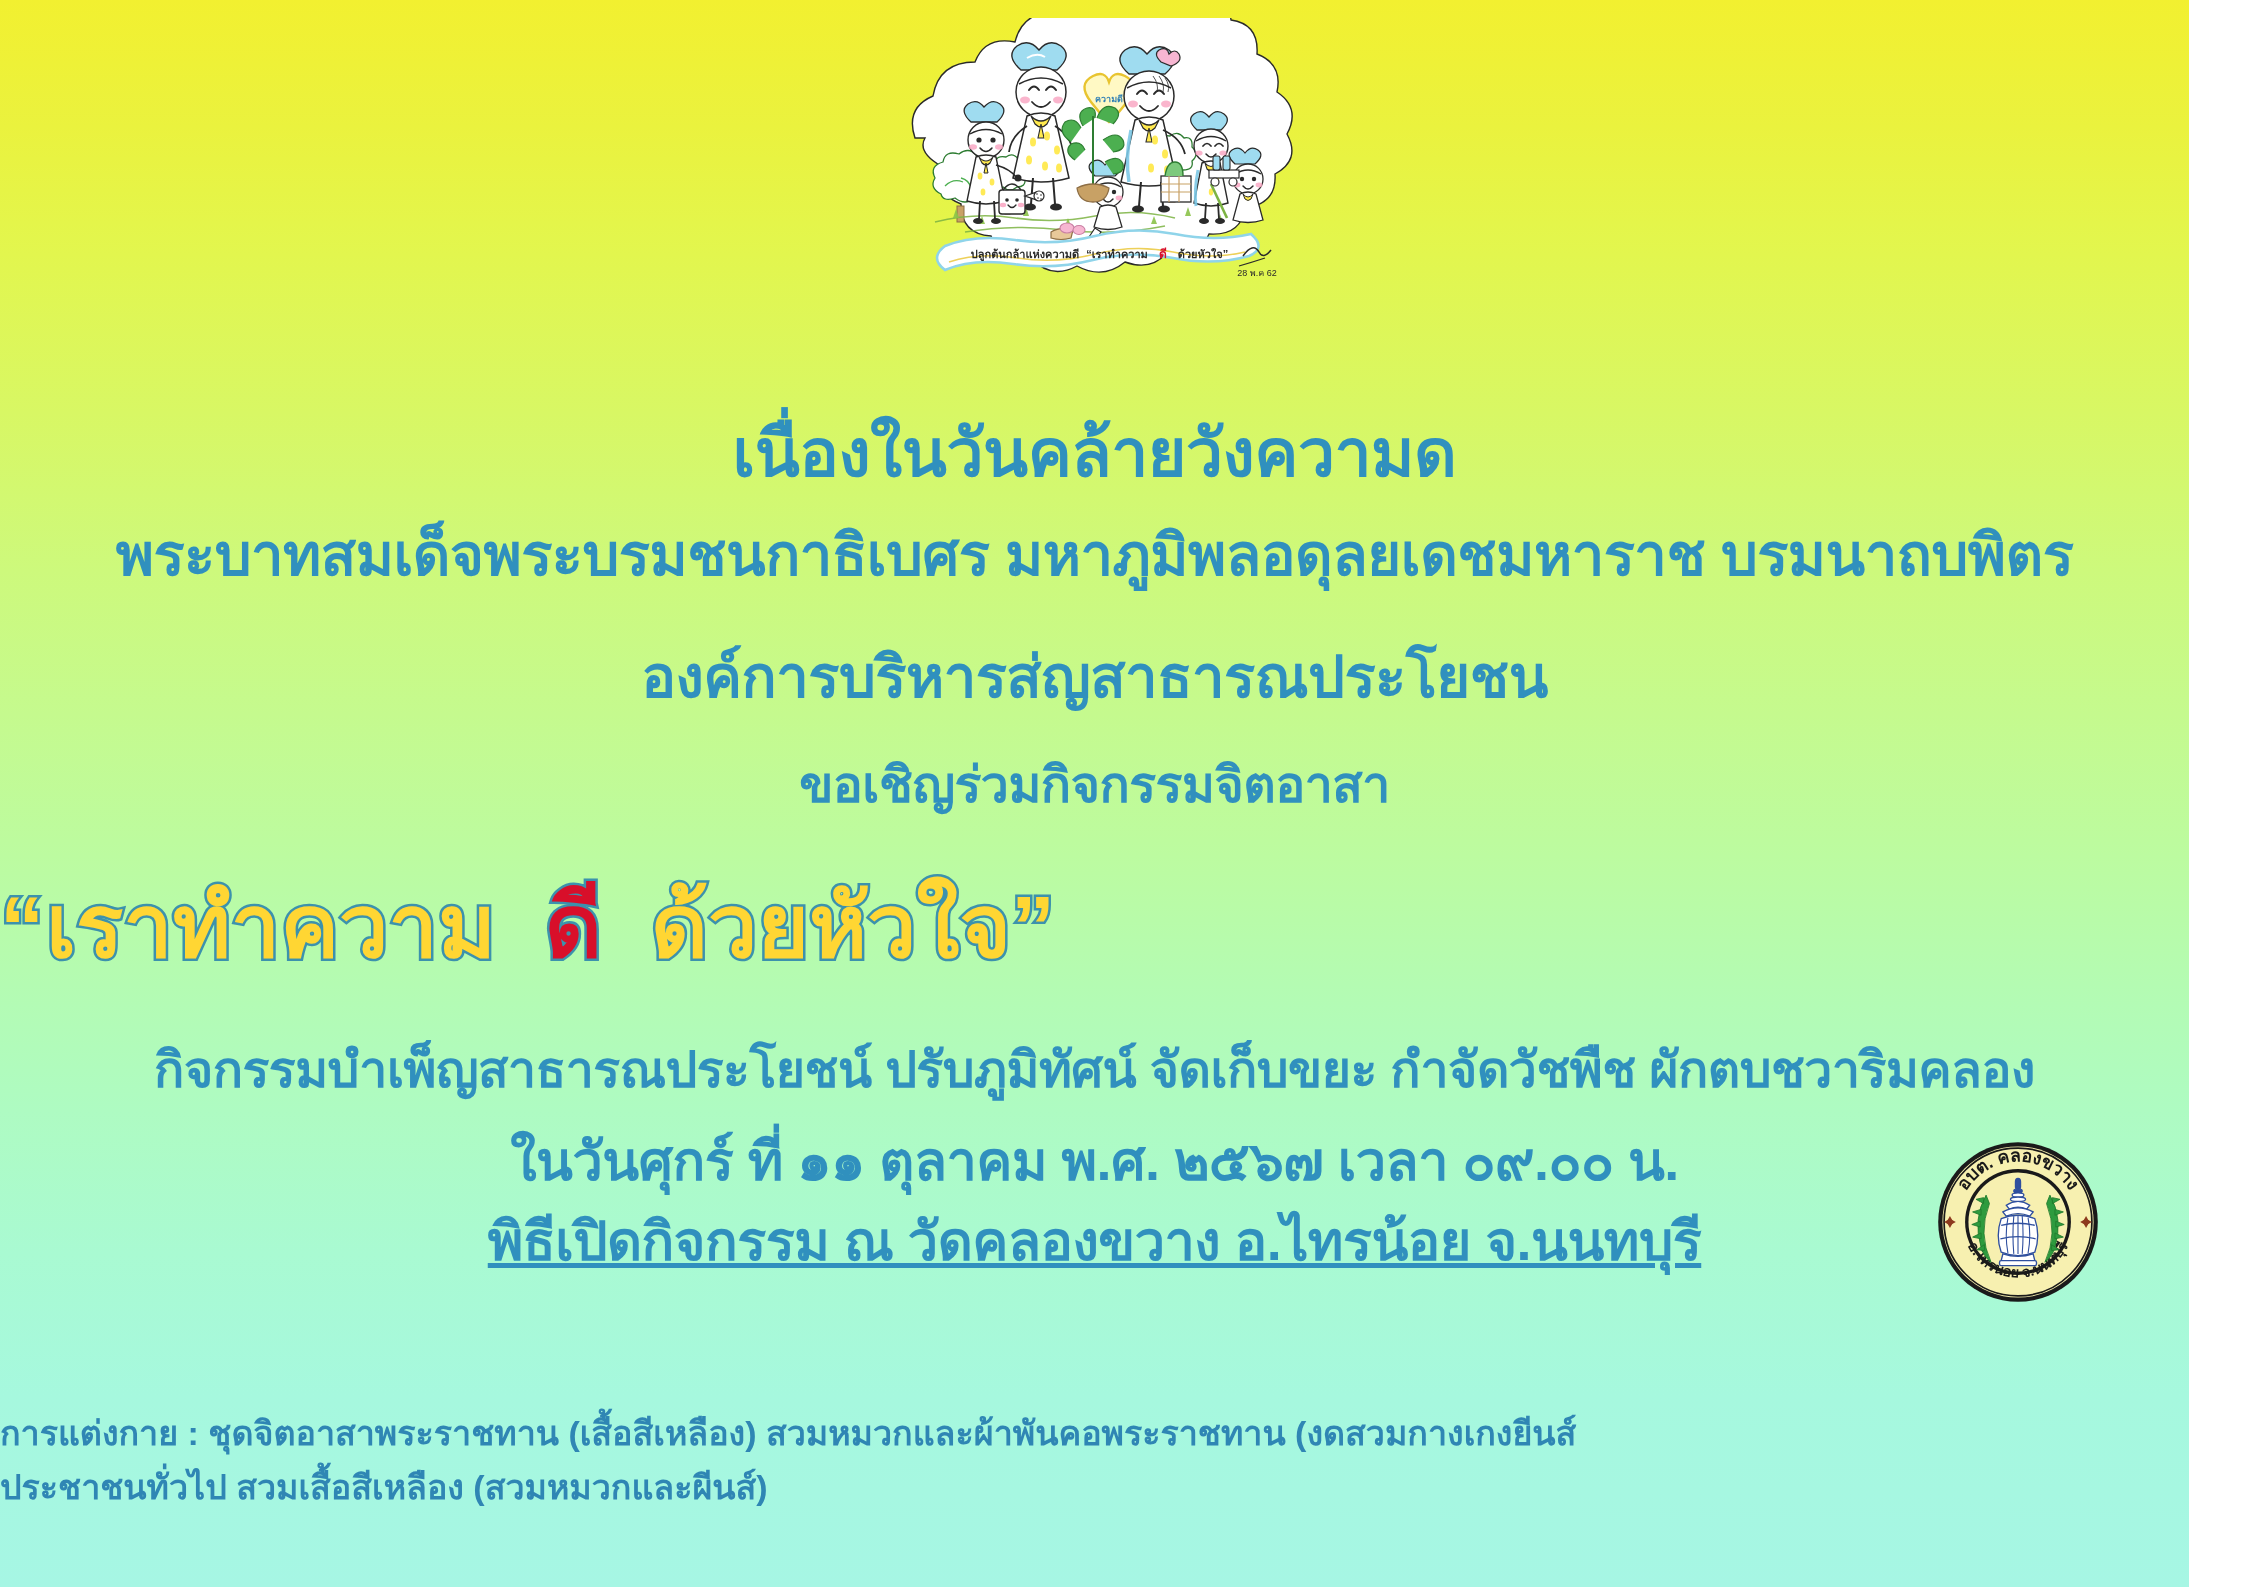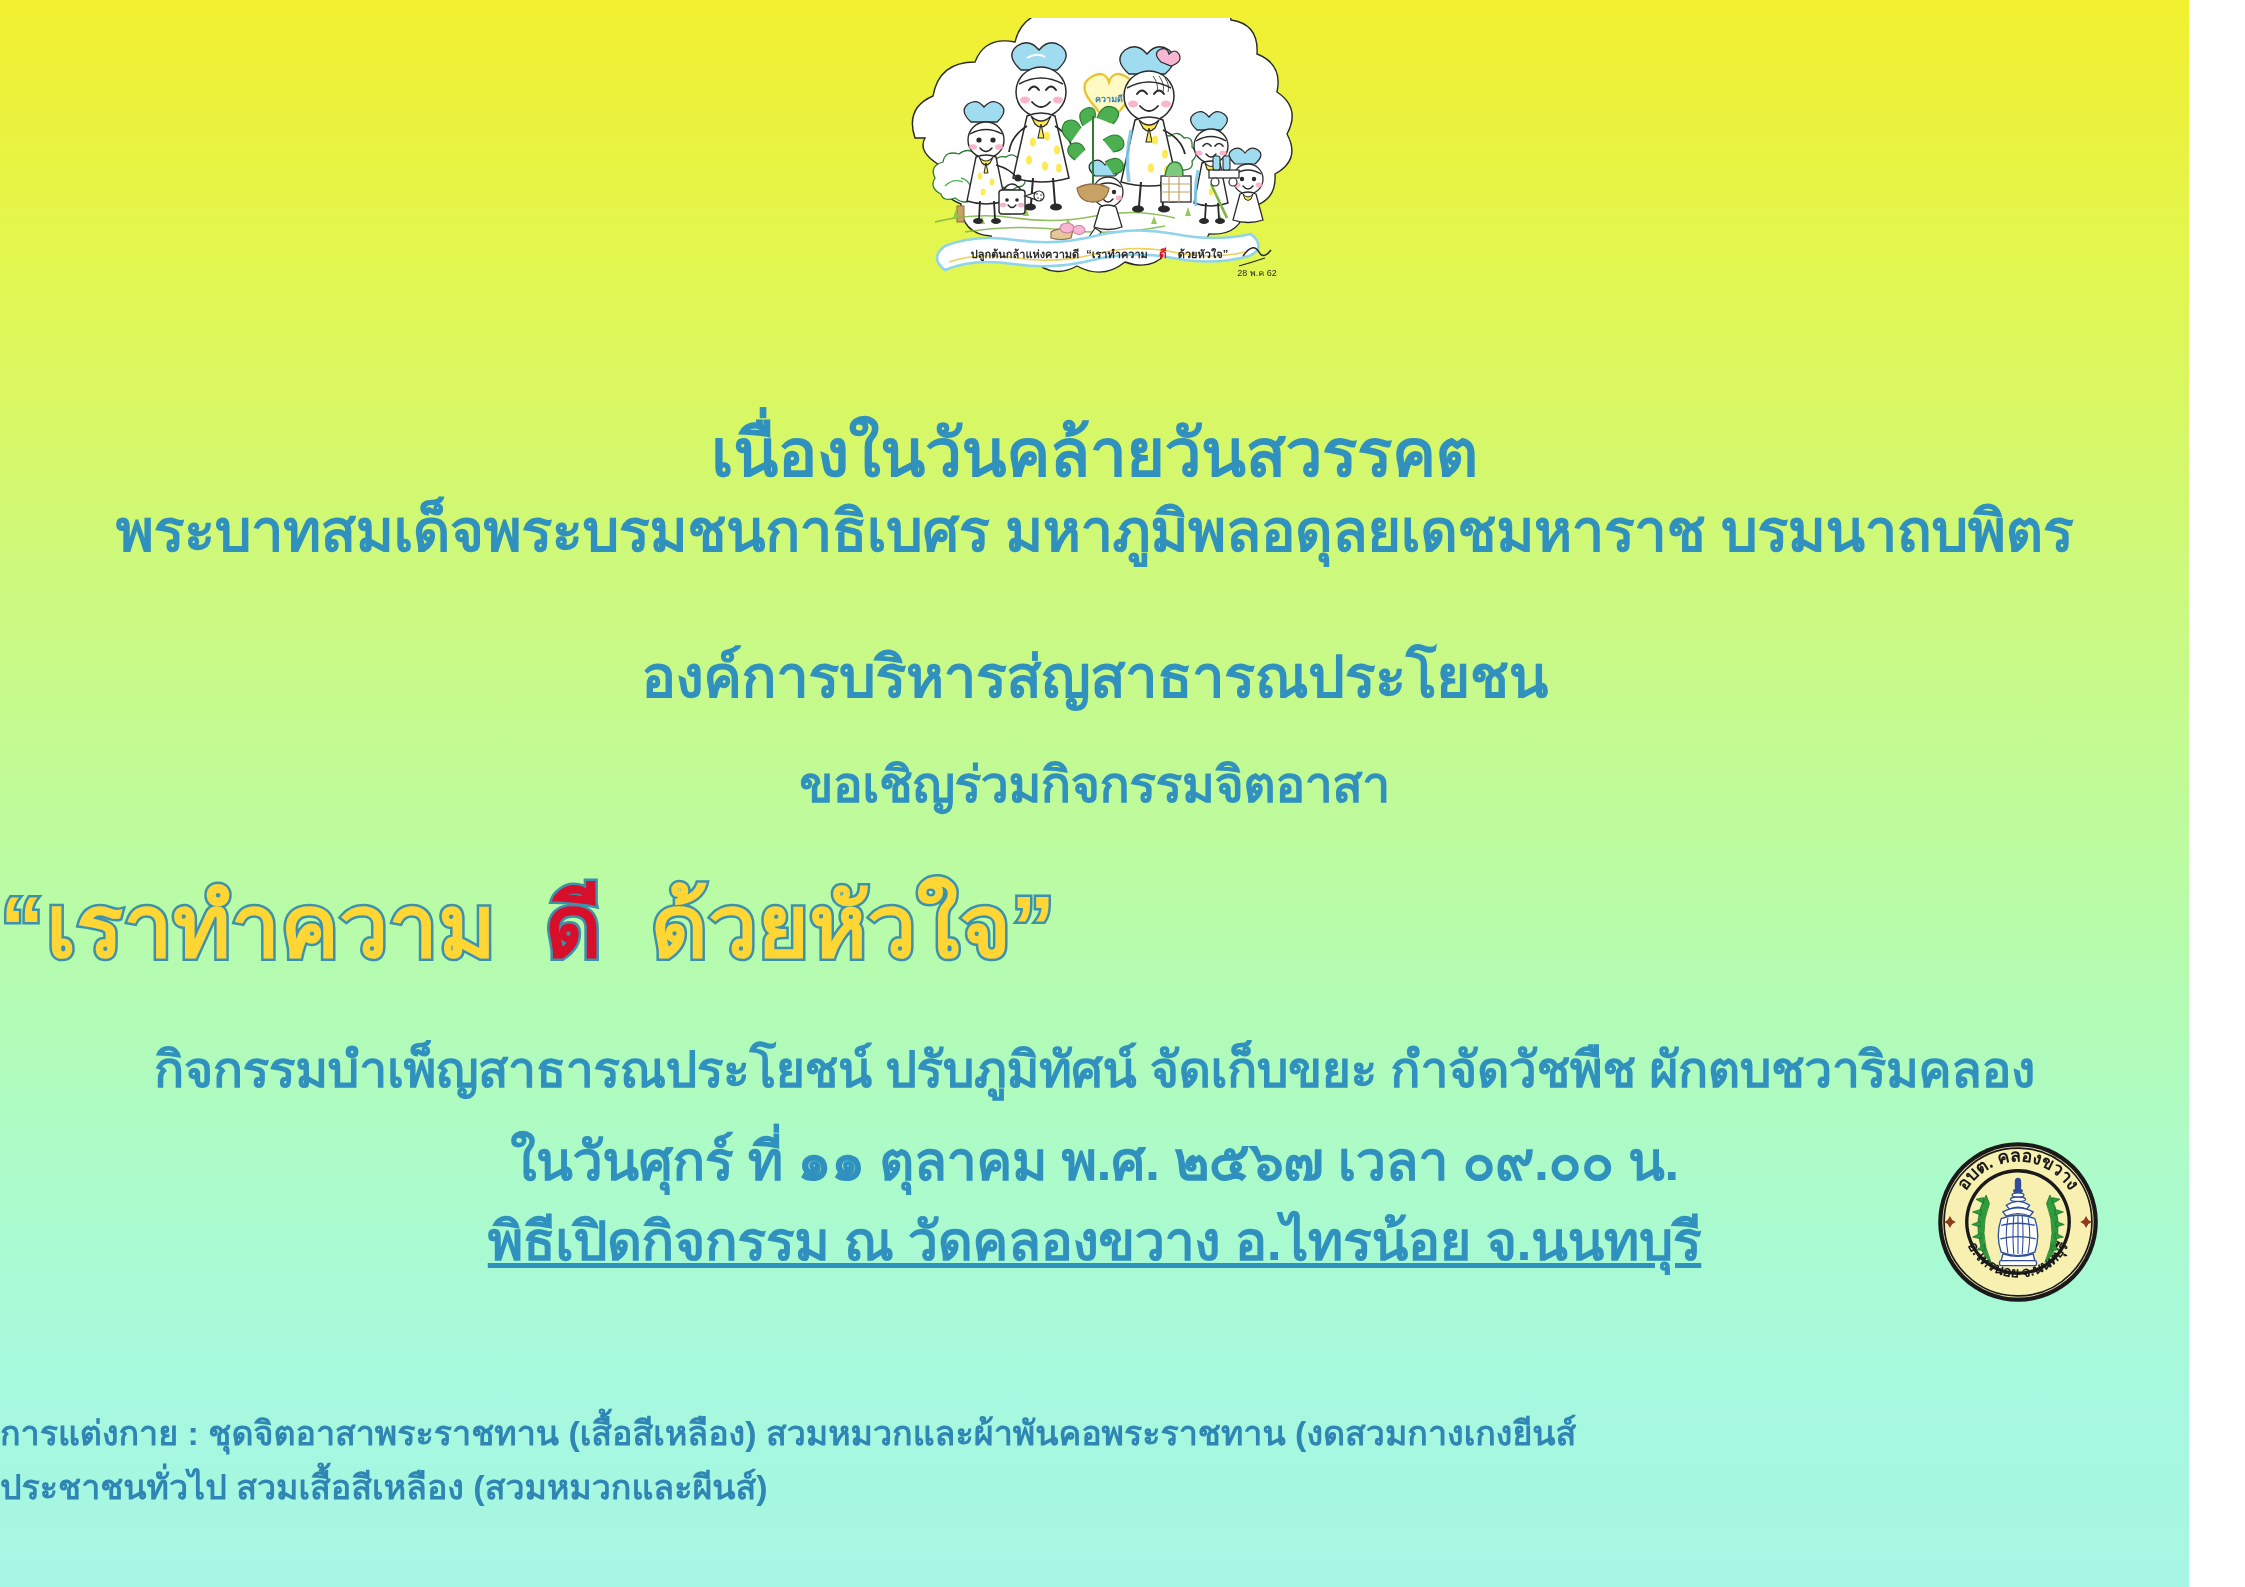--- a/index.html
+++ b/index.html
@@ -44,21 +44,21 @@
     position: absolute;
     left: 0;
     width: 100%;
     text-align: center;
     color: #3090be;
     font-weight: bold;
     white-space: nowrap;
     letter-spacing: -0.5px;
   }
   .l-head     { top: 400px;  font-size: 66px; }
-  .l-king     { top: 484px;  font-size: 58px; }
+  .l-king     { top: 508px;  font-size: 58px; }
   .l-org      { top: 630px;  font-size: 58px; }
   .l-invite   { top: 745px;  font-size: 50px; }
 
   .l-slogan {
     position: absolute;
     left: 0;
     width: 100%;
     text-align: left;
     top: 856px;
     font-size: 88px;
@@ -358,21 +358,21 @@
       </g>
 
       <g>
         <path d="M478 238 q10 -14 16 -4 q4 8 12 -2" stroke="#2a2a2a" stroke-width="1.5" fill="none"></path>
         <path d="M474 248 q14 -4 26 -8" stroke="#2a2a2a" stroke-width="1.3" fill="none"></path>
         <text x="492" y="258" text-anchor="middle" font-family="'Liberation Sans', sans-serif" font-size="9" fill="#2a2a2a">28 พ.ค 62</text>
       </g>
     </svg>
   </div>
 
-  <div class="line l-head">เนื่องในวันคล้ายวันสวรรคต</div>
+  <div class="line l-head">เนื่องในวันคล้ายวังความด</div>
 
   <div class="line l-king">พระบาทสมเด็จพระบรมชนกาธิเบศร มหาภูมิพลอดุลยเดชมหาราช บรมนาถบพิตร</div>
 
   <div class="line l-org">องค์การบริหารส่ญสาธารณประโยชน</div>
 
   <div class="line l-invite">ขอเชิญร่วมกิจกรรมจิตอาสา</div>
 
   <div class="l-slogan">
     <span class="qm">“</span><span>เราทำความ</span>&nbsp;&nbsp;<span class="dee">ดี</span>&nbsp;&nbsp;<span>ด้วยหัวใจ</span><span class="qm">”</span>
   </div>

